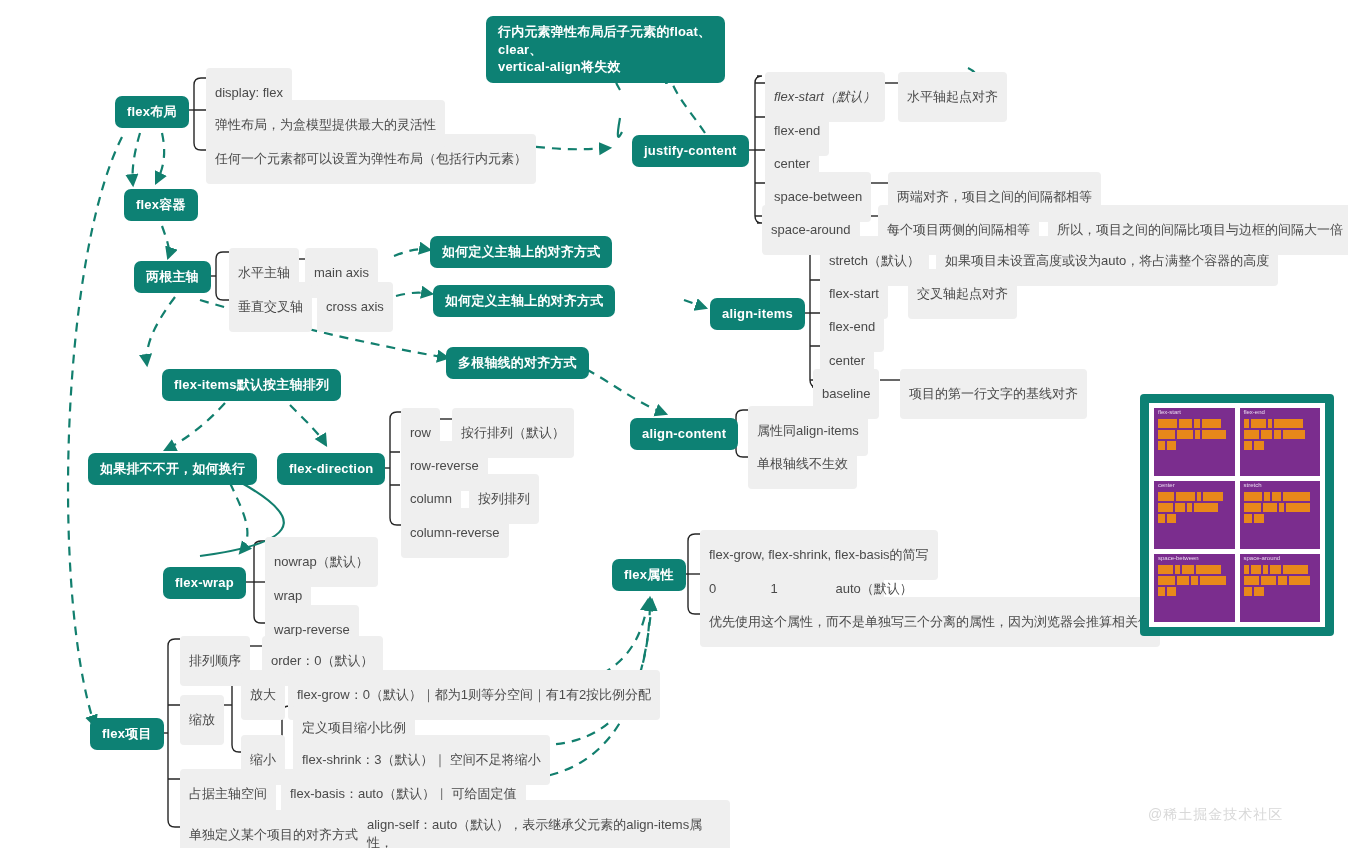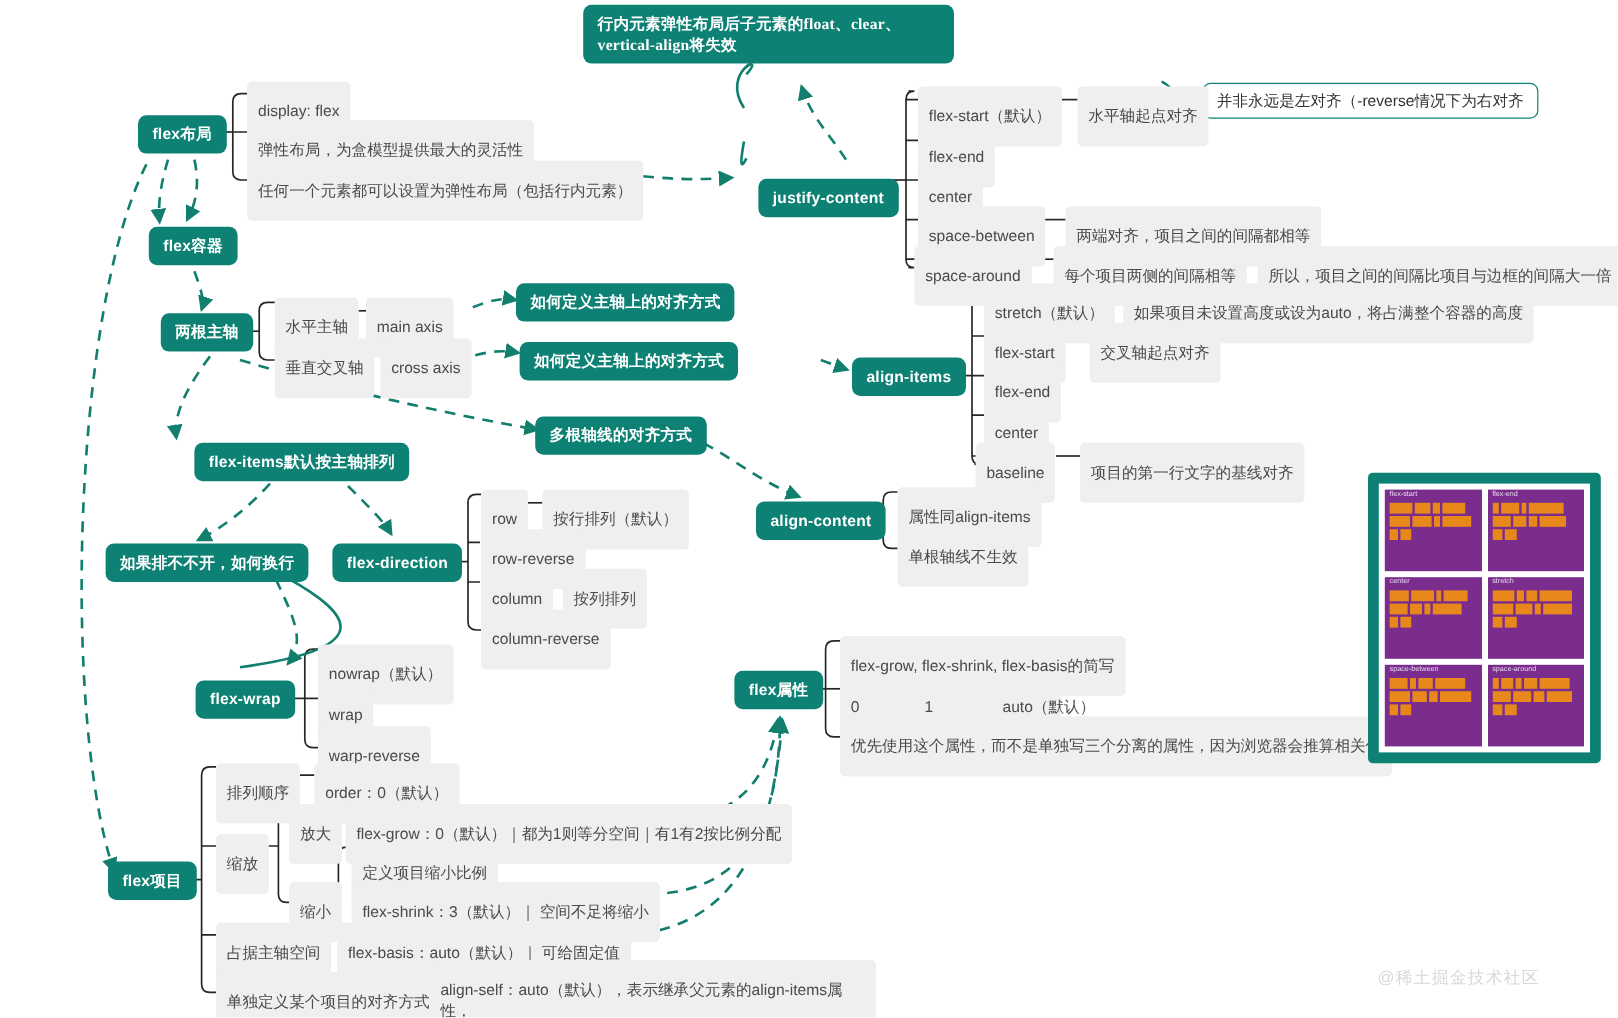--- a/index.html
+++ b/index.html
@@ -135,65 +135,64 @@
       <path d="M640 684 C600 690 580 688 556 684" marker-end="none"></path>
       <path d="M540 682 C600 690 640 660 648 600"></path>
       <path d="M540 745 C610 745 650 700 650 598"></path>
       <path d="M470 779 C580 790 640 750 652 600"></path>
     </g>
 
     <path d="M968 68 C982 74 982 92 968 98" fill="none" stroke="#127f6e" stroke-width="2"></path>
     <path d="M978 83 L993 83" stroke="#127f6e" stroke-width="2"></path>
   </svg>
 
-  <div class="node teal multi" style="left:486px;top:4px;width:309px;font-family:Liberation Serif, serif;">行内元素弹性布局后子元素的float、clear、
+  <div class="node teal multi" style="left:486px;top:16px;width:239px;">行内元素弹性布局后子元素的float、clear、
 vertical-align将失效</div>
 
   <div class="node teal" style="left:115px;top:96px;">flex布局</div>
 
   <div class="node teal" style="left:124px;top:189px;">flex容器</div>
 
   <div class="node teal" style="left:134px;top:261px;">两根主轴</div>
 
   <div class="node teal" style="left:430px;top:236px;">如何定义主轴上的对齐方式</div>
 
   <div class="node teal" style="left:433px;top:285px;">如何定义主轴上的对齐方式</div>
 
   <div class="node teal" style="left:446px;top:347px;">多根轴线的对齐方式</div>
 
   <div class="node teal" style="left:88px;top:453px;">如果排不不开，如何换行</div>
 
   <div class="node teal" style="left:162px;top:369px;">flex-items默认按主轴排列</div>
 
-  <div class="node teal" style="left:632px;top:135px;margin-top:14px;">justify-content</div>
+  <div class="node teal" style="left:632px;top:135px;">justify-content</div>
 
   <div class="node teal" style="left:710px;top:298px;">align-items</div>
 
   <div class="node teal" style="left:630px;top:418px;">align-content</div>
 
   <div class="node teal" style="left:277px;top:453px;">flex-direction</div>
 
   <div class="node teal" style="left:163px;top:567px;">flex-wrap</div>
 
   <div class="node teal" style="left:612px;top:559px;">flex属性</div>
 
   <div class="node teal" style="left:90px;top:718px;">flex项目</div>
 
-  <div class="node outline" style="left:1002px;top:69px;">并非永远是左对齐（-reverse情况下为右对齐</div>
 
   <div class="node chip" style="left:206px;top:68px;">display: flex</div>
   <div class="node chip" style="left:206px;top:134px;">任何一个元素都可以设置为弹性布局（包括行内元素）</div>
   <div class="node chip" style="left:206px;top:100px;">弹性布局，为盒模型提供最大的灵活性</div>
 
   <div class="node chip" style="left:229px;top:248px;">水平主轴</div>
   <div class="node chip" style="left:305px;top:248px;">main axis</div>
   <div class="node chip" style="left:229px;top:282px;">垂直交叉轴</div>
   <div class="node chip" style="left:317px;top:282px;">cross axis</div>
 
-  <div class="node chip" style="left:765px;top:72px;">flex-start（默认）</div>
+  <div class="node chip" style="left:765px;top:72px;font-style:italic;">flex-start（默认）</div>
   <div class="node chip" style="left:898px;top:72px;">水平轴起点对齐</div>
 
   <div class="node chip" style="left:765px;top:106px;">flex-end</div>
 
   <div class="node chip" style="left:765px;top:139px;">center</div>
 
   <div class="node chip" style="left:765px;top:172px;">space-between</div>
   <div class="node chip" style="left:888px;top:172px;">两端对齐，项目之间的间隔都相等</div>
 
   <div class="node chip" style="left:762px;top:205px;">space-around</div>

